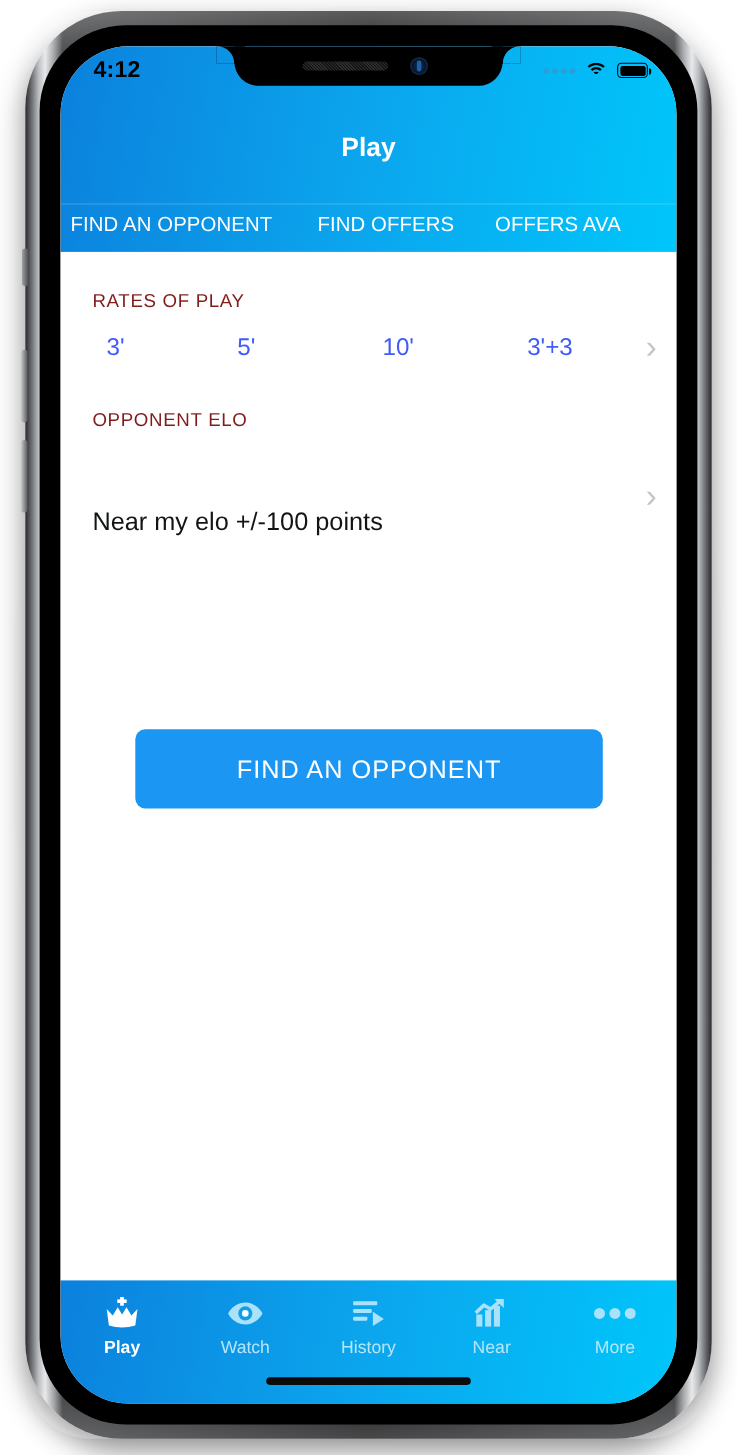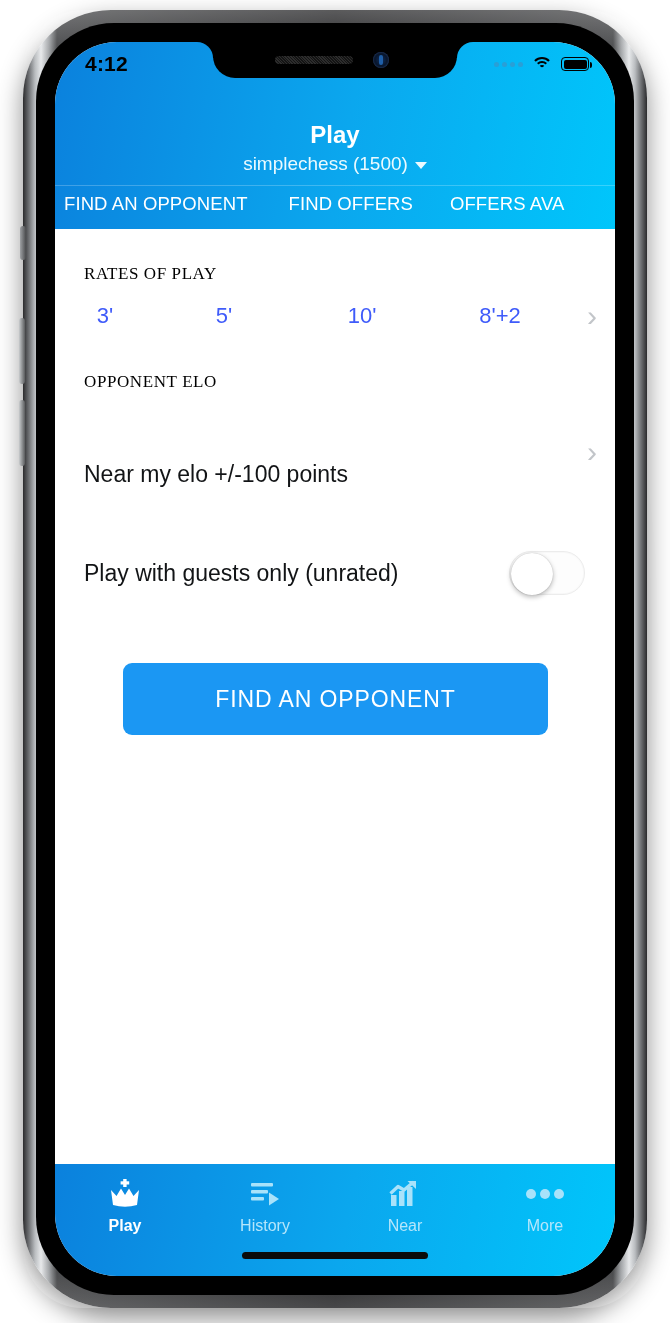--- a/index.html
+++ b/index.html
@@ -183,23 +183,22 @@
     content:""; position:absolute; left:0; right:0; bottom:-7px; height:4px;
     background:#fff;
   }
 
   
   .content{
     position:absolute; left:0; top:187px; width:100%; bottom:112px;
     background:#fff;
   }
   .section-label{
-    font-size:17px; color:#000000; letter-spacing:.6px;
+    font-size:17px; color:#7f1d1d; letter-spacing:.6px;
     padding:0 0 0 29px;
-    font-family:Liberation Serif, serif;
   }
   .rates-label{ position:absolute; top:35px; }
   .rates-row{
     position:absolute; top:72px; left:0; right:0;
     display:flex; align-items:center;
   }
   .rate{
     color:#3f5bfa; font-size:22px; text-align:center; flex:1;
     cursor:pointer;
   }
@@ -295,24 +294,20 @@
         </div>
       </div>
 
       <div class="notch">
         <div class="speaker"></div>
         <div class="camera"></div>
       </div>
 
       <div class="nav-title-wrap">
         <div class="nav-title">Play</div>
-        <div class="nav-sub">
-          <span>simplechess (1500)</span>
-          <span class="caret"></span>
-        </div>
       </div>
 
       <div class="tabs">
         <div class="tab t1 active">
           <span>FIND AN OPPONENT</span>
         </div>
         <div class="tab t2">
           <span>FIND OFFERS</span>
         </div>
         <div class="tab t3">
@@ -322,54 +317,58 @@
     </div>
 
     <div class="content">
 
       <div class="section-label rates-label">RATES OF PLAY</div>
 
       <div class="rates-row">
         <div class="rate r1">3'</div>
         <div class="rate">5'</div>
         <div class="rate">10'</div>
-        <div class="rate">8'+2</div>
+        <div class="rate">3'+3</div>
         <div class="chev">›</div>
       </div>
 
       <div class="section-label elo-label">OPPONENT ELO</div>
 
       <div class="elo-row">
         <div class="elo-text">Near my elo +/-100 points</div>
         <div class="chev">›</div>
       </div>
 
-      <div class="guest-row">
-        <div class="guest-text">Play with guests only (unrated)</div>
-        <div class="switch">
-          <div class="knob"></div>
-        </div>
-      </div>
 
       <button class="find-btn">FIND AN OPPONENT</button>
     </div>
 
     <div class="tabbar">
 
       <div class="tbitem active">
         <div class="tbicon">
           <svg width="34" height="30" viewBox="0 0 34 30">
             <rect x="15.2" y="0" width="3.4" height="8" fill="#ffffff"></rect>
             <rect x="12.6" y="2.3" width="8.6" height="3.2" fill="#ffffff"></rect>
             <path d="M3 11 L8.5 17 L13 9.5 L17 16 L21 9.5 L25.5 17 L31 11 L29 26 Q17 29.5 5 26 Z" fill="#ffffff"></path>
           </svg>
         </div>
         <div class="tblabel">Play</div>
       </div>
 
+      <div class="tbitem">
+        <div class="tbicon">
+          <svg width="34" height="24" viewBox="0 0 34 24">
+            <path d="M17 2 C7 2 1.5 11 1.5 12 C1.5 13 7 22 17 22 C27 22 32.5 13 32.5 12 C32.5 11 27 2 17 2 Z" fill="#a9e2fa"></path>
+            <circle cx="17" cy="12" r="6.4" fill="#11a0e8"></circle>
+            <circle cx="17" cy="12" r="3.0" fill="#ffffff"></circle>
+          </svg>
+        </div>
+        <div class="tblabel">Watch</div>
+      </div>
 
       <div class="tbitem">
         <div class="tbicon">
           <svg width="32" height="28" viewBox="0 0 32 28">
             <rect x="2" y="3" width="22" height="3.6" rx="1" fill="#a9e2fa"></rect>
             <rect x="2" y="10" width="17" height="3.6" rx="1" fill="#a9e2fa"></rect>
             <rect x="2" y="17" width="13" height="3.6" rx="1" fill="#a9e2fa"></rect>
             <path d="M20 12.5 L30 19 L20 25.5 Z" fill="#a9e2fa"></path>
           </svg>
         </div>

